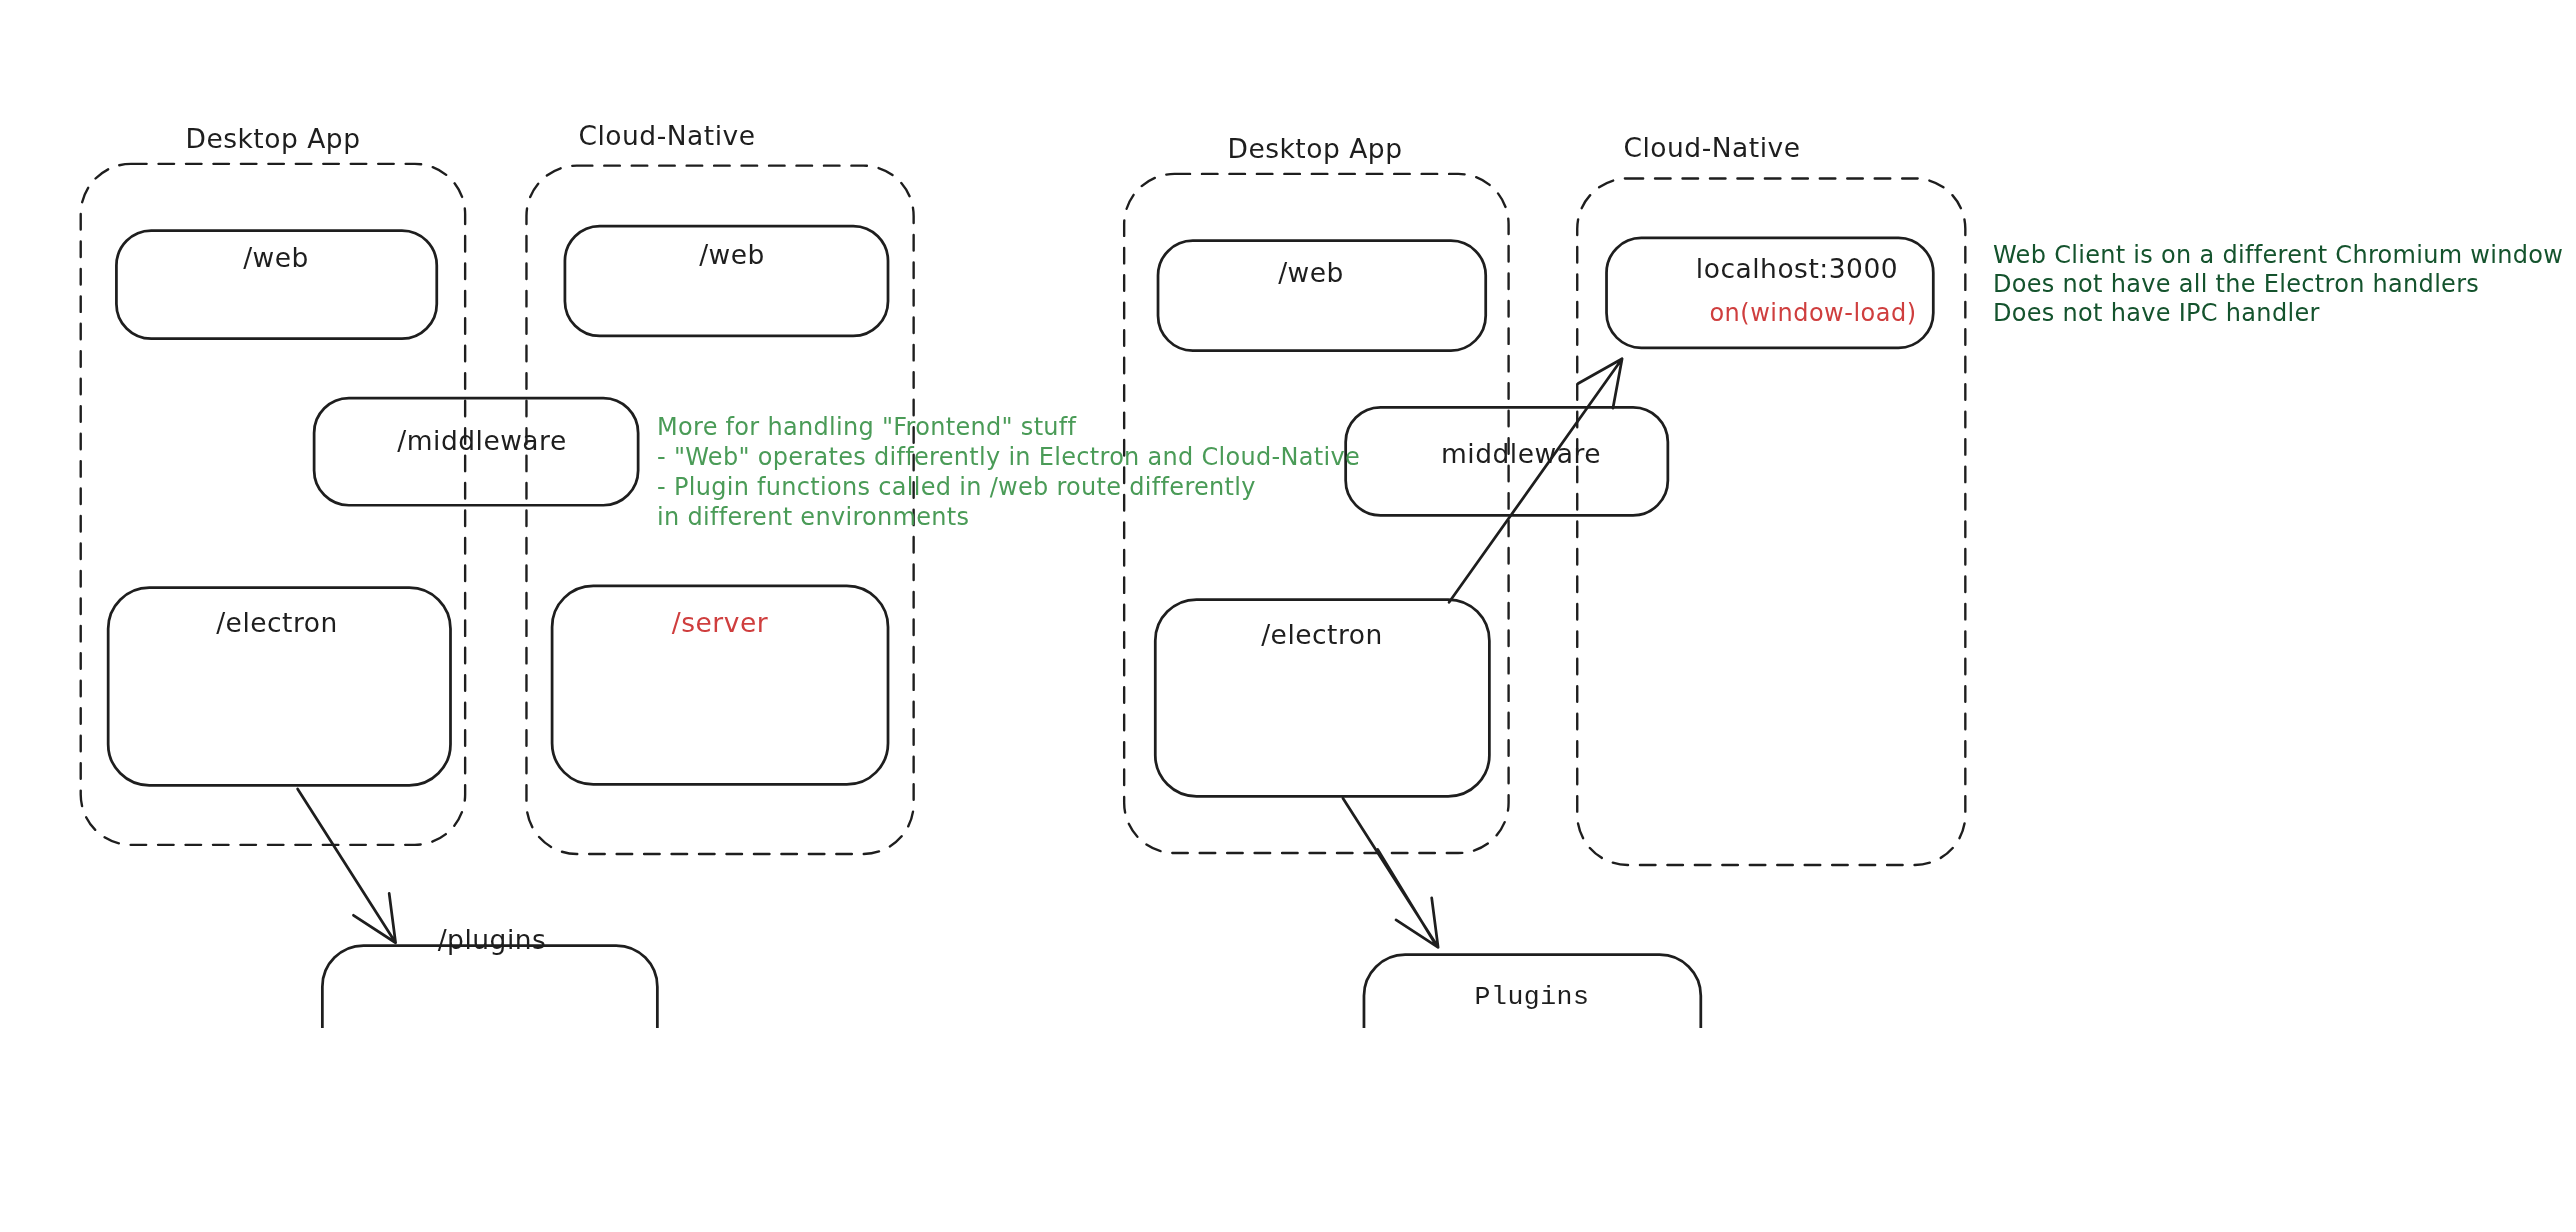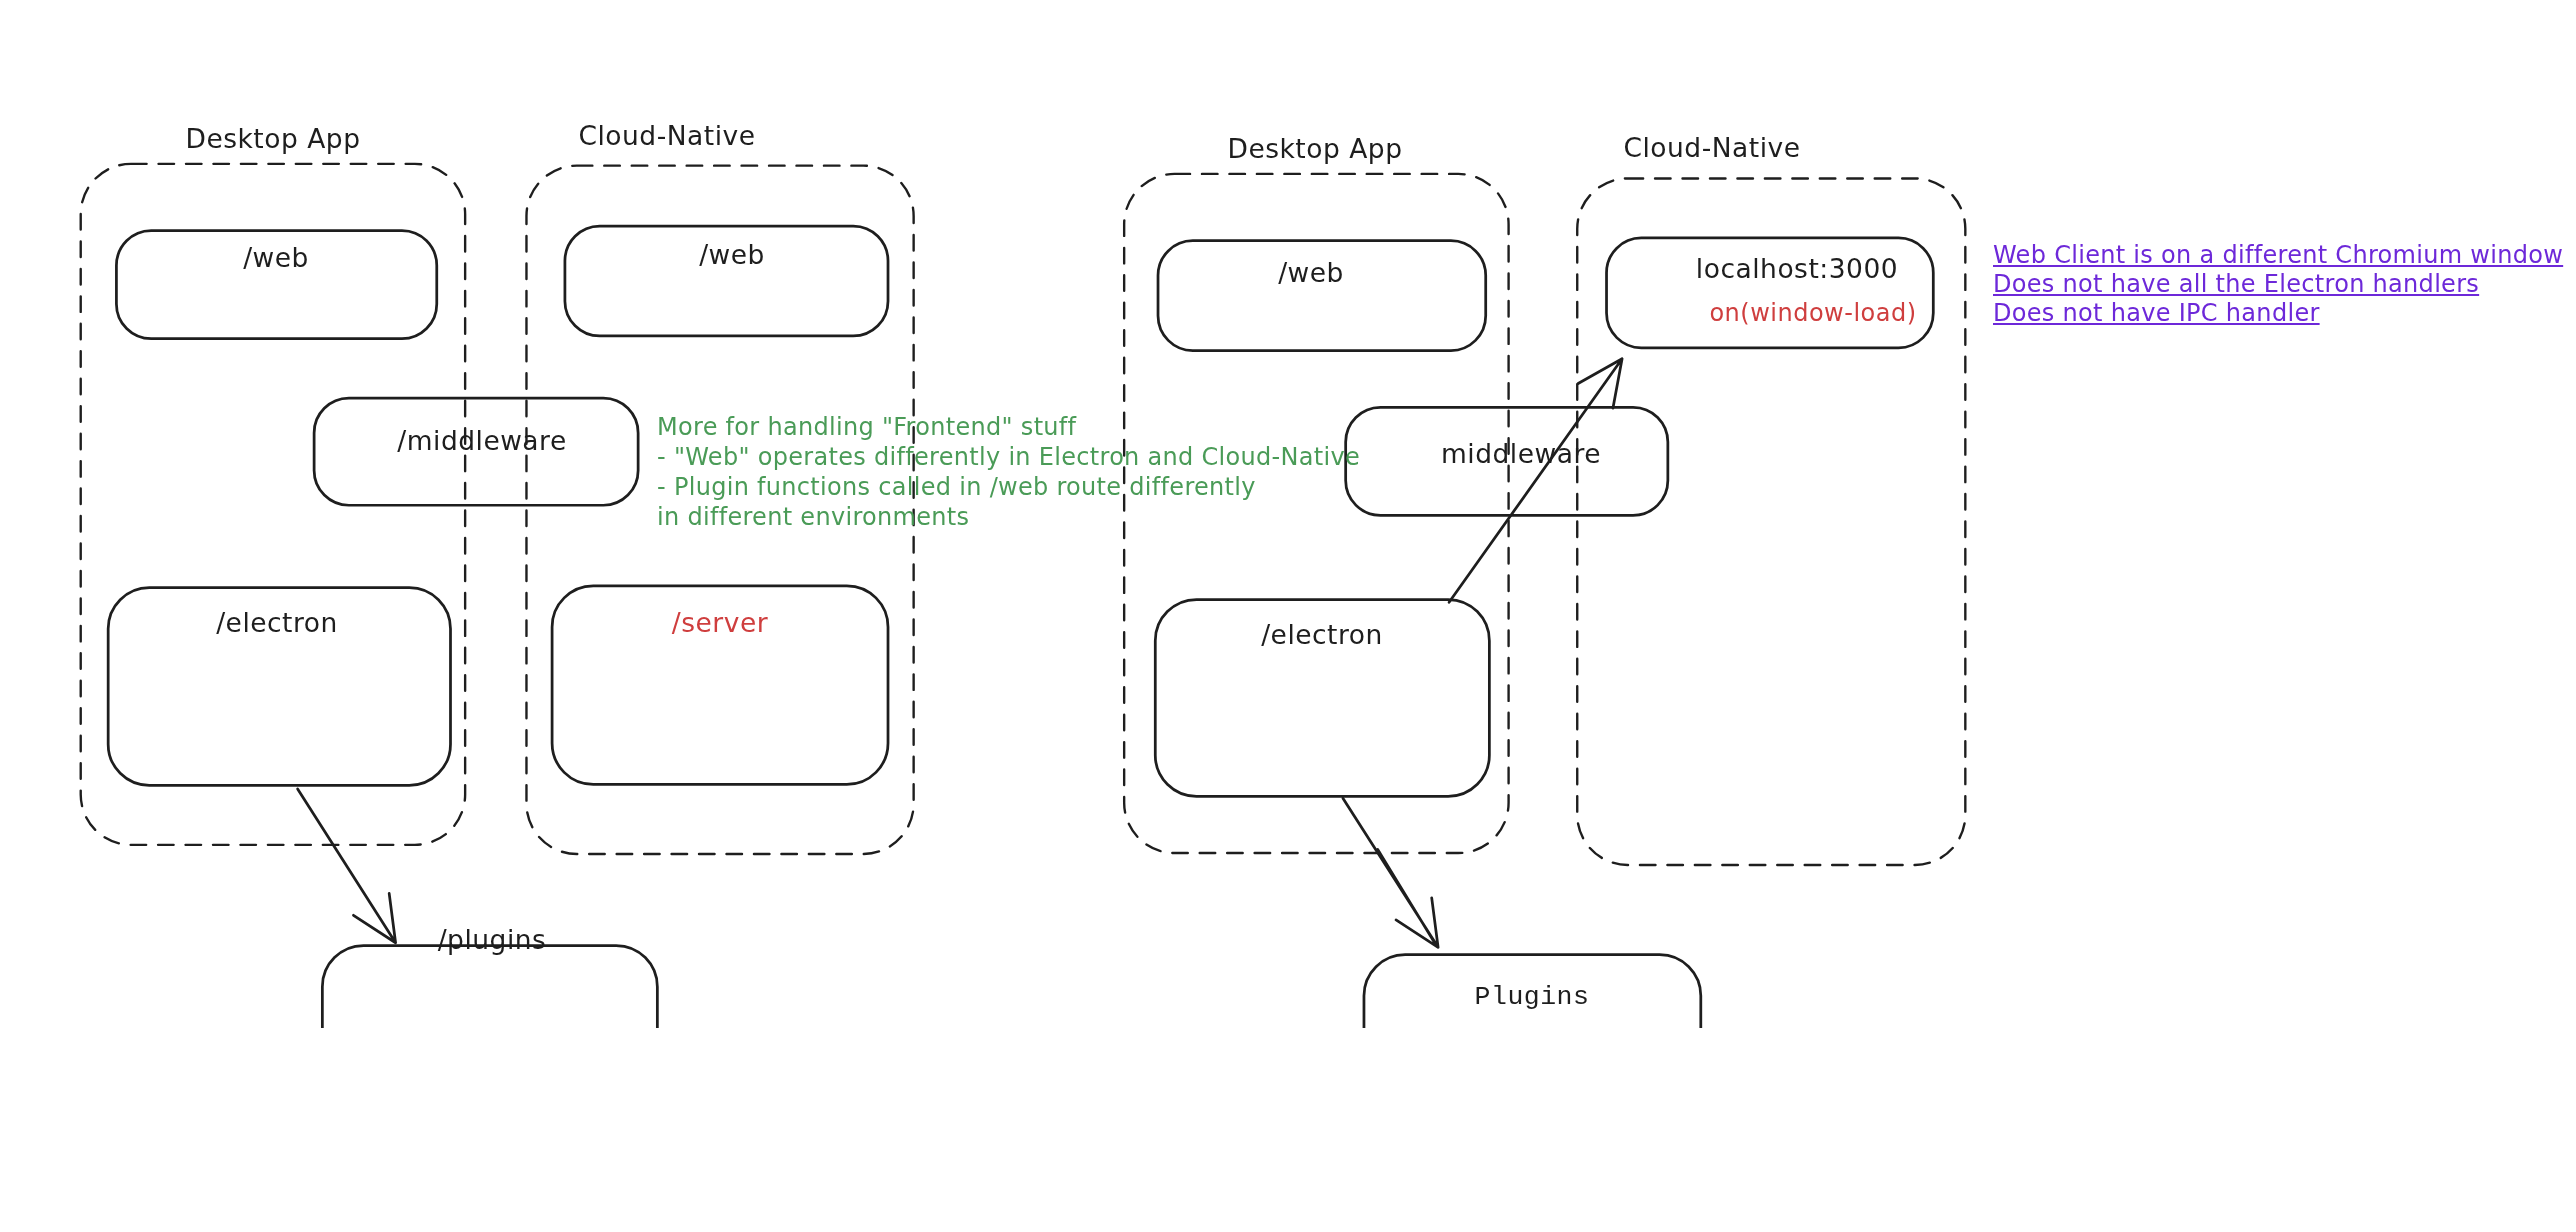--- a/index.html
+++ b/index.html
@@ -33,21 +33,21 @@
   }
   .lbl.red { color: #cf3e3e; }
   .note {
     position: absolute;
     white-space: nowrap;
     font-size: 24px;
     line-height: 30px;
     letter-spacing: 0.3px;
   }
   .note.green { color: #4a9b57; }
-  .note.red { color: #6d28d9; line-height: 29px; text-decoration: underline; }
+  .note.red { color: #14532d; line-height: 29px; }
   .small { font-size: 24px; text-align: center; }
 </style>
 </head>
 <body>
 
 <div id="canvas">
 
   <svg id="shapes" viewBox="0 0 2814 1346" xmlns="http://www.w3.org/2000/svg" fill="none" stroke="#1e1e1e" stroke-linecap="round">
 
     <rect x="88" y="179" width="420" height="744" rx="55" stroke-width="2.6" stroke-dasharray="17 13"></rect>

